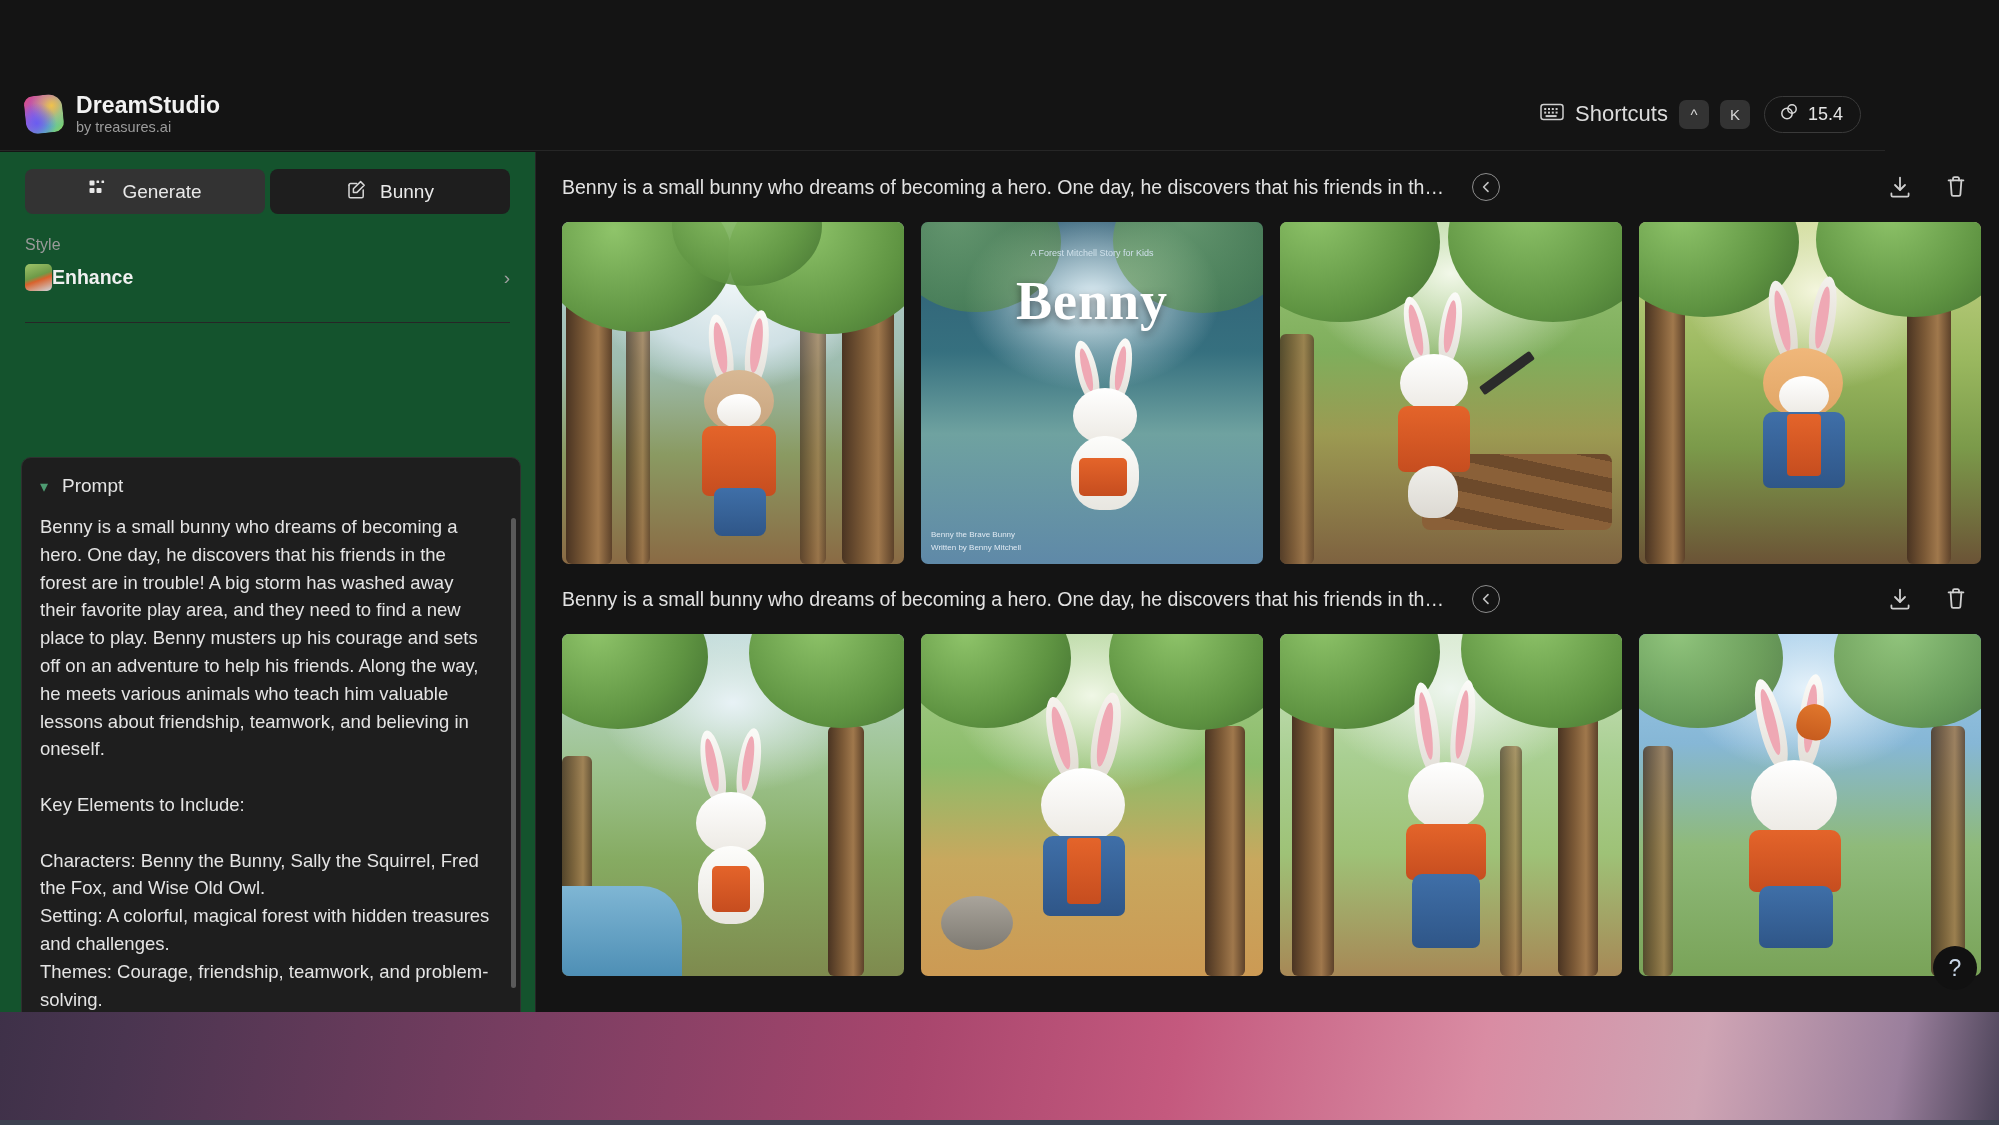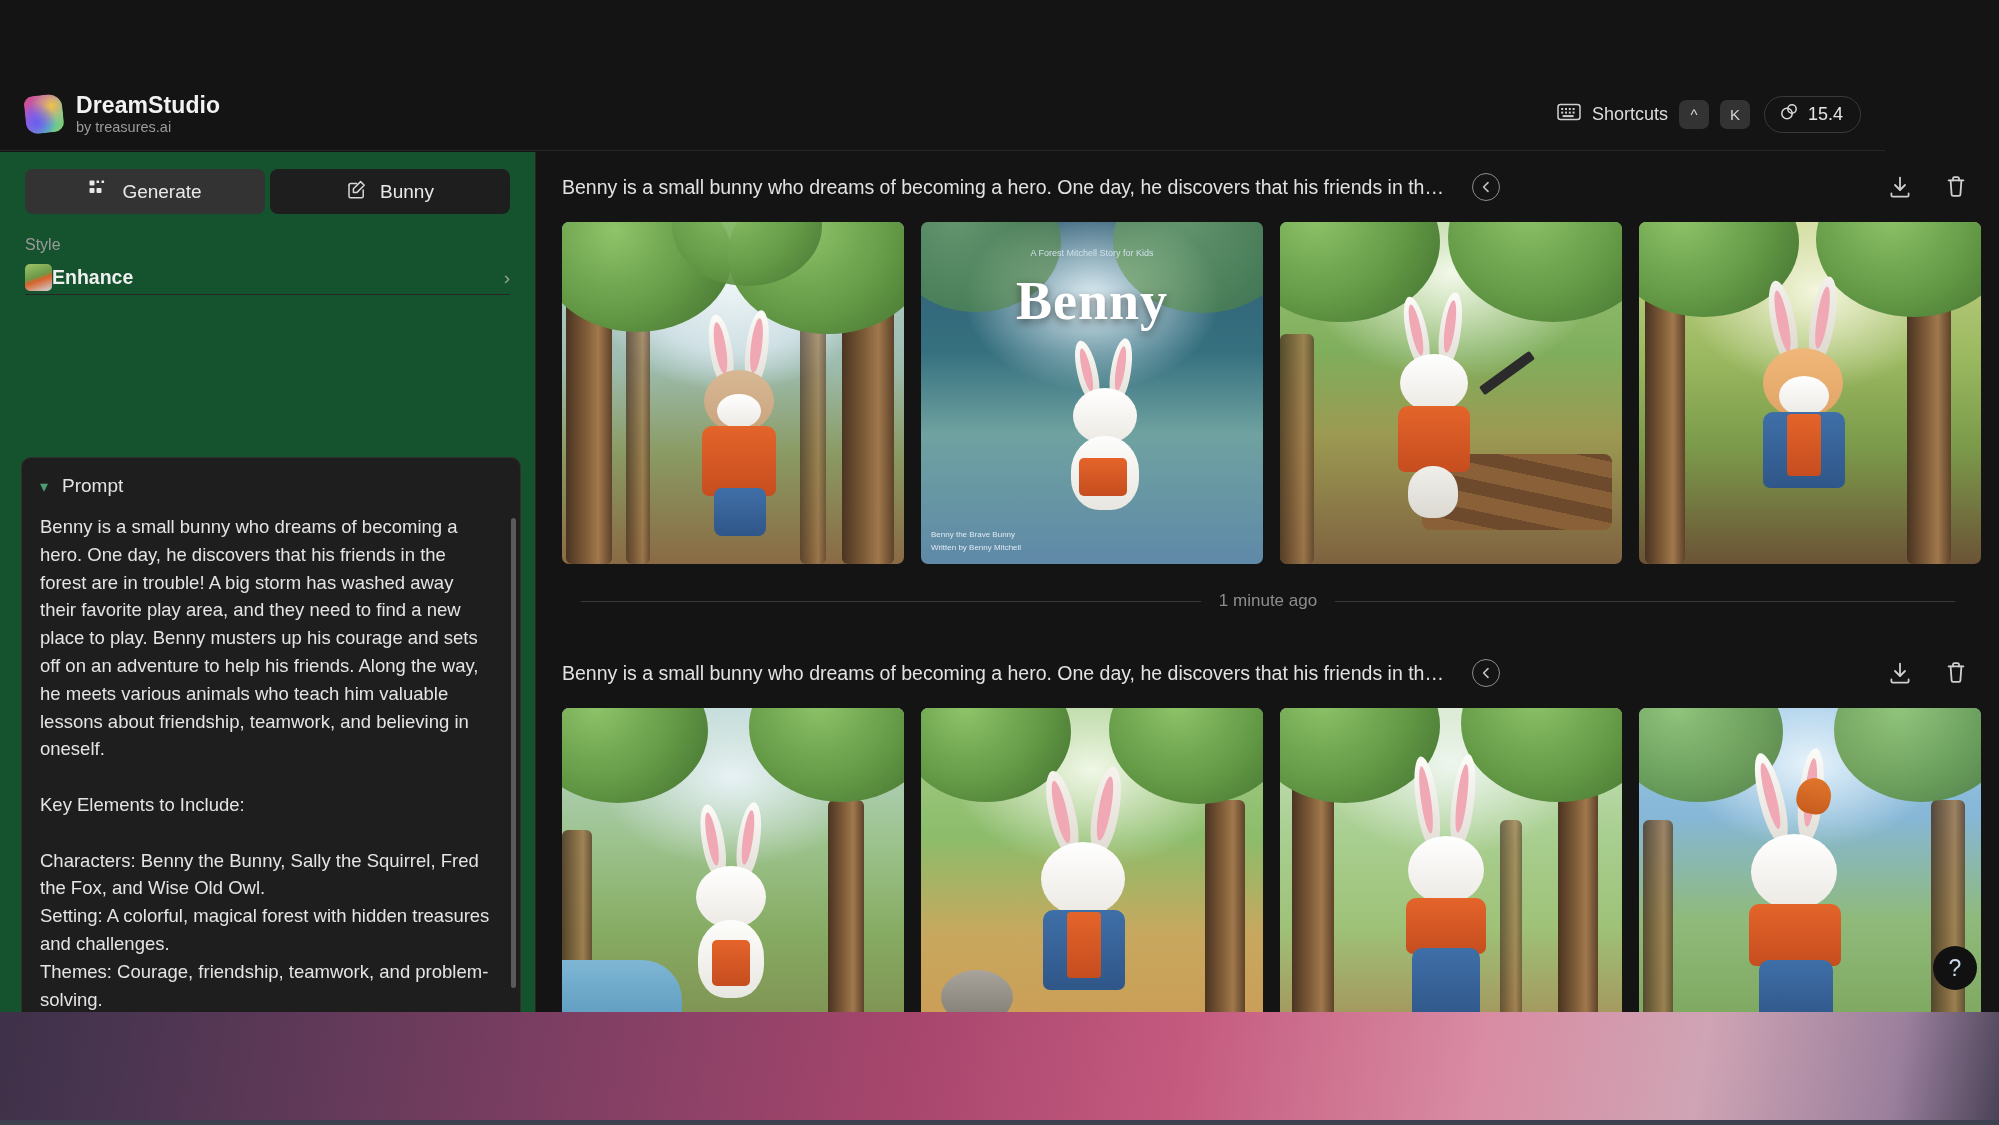--- a/index.html
+++ b/index.html
@@ -96,21 +96,21 @@
     gap: 14px;
     margin-right: 24px;
   }
   #shortcuts-group {
     display: flex;
     align-items: center;
     gap: 11px;
   }
   #shortcuts-label {
     color: #dcdcdc;
-    font-size: 18px;
+    font-size: 22px;
   }
   .keycap {
     min-width: 30px;
     height: 29px;
     padding: 0 7px;
     border-radius: 7px;
     background: #333333;
     color: #d6d6d6;
     font-size: 15px;
     display: flex;
@@ -153,21 +153,21 @@
     border-radius: 8px;
     color: #e9e9e9;
     font-size: 19px;
     cursor: pointer;
   }
   .tab.active { background: #333333; }
   .tab:not(.active) { background: #1e1e1e; }
 
   #style-section {
     margin: 22px 25px 12px 25px;
-    padding-bottom: 3px;
+    padding-bottom: 31px;
     border-bottom: 1px solid #262626;
   }
   #style-label {
     color: #9a9a9a;
     font-size: 16px;
     margin-bottom: 10px;
   }
   #style-row {
     display: flex;
     align-items: center;
@@ -618,25 +618,20 @@
           <div class="bunny-ear" style="left:172px;top:54px;width:24px;height:86px;transform:rotate(9deg);background:linear-gradient(180deg,#f3f1ec 0%,#ddd7cc 100%);"></div>
           <div class="bunny-ear-inner" style="left:178px;top:64px;width:11px;height:63px;transform:rotate(9deg);"></div>
           <div class="bunny-head" style="left:124px;top:126px;width:80px;height:70px;background:linear-gradient(180deg,#f0b77a 0%,#e0a565 100%);"></div>
           <div class="bunny-head" style="left:140px;top:154px;width:50px;height:40px;"></div>
           <div class="vest-blue" style="left:124px;top:190px;width:82px;height:76px;"></div>
           <div class="vest" style="left:148px;top:192px;width:34px;height:62px;border-radius:4px;"></div>
         </div>
       </div>
     </div>
 
-    <div class="separator">
-      <div class="line"></div>
-      <div>1 minute ago</div>
-      <div class="line"></div>
-    </div>
 
     <div class="result-group">
       <div class="result-header">
         <div class="result-prompt">Benny is a small bunny who dreams of becoming a hero. One day, he discovers that his friends in the ...</div>
         <div class="reuse-btn">
           <svg width="16" height="16" viewBox="0 0 16 16" fill="none">
             <path d="M10 3.6L5.6 8l4.4 4.4" stroke="#c2c2c2" stroke-width="1.6" stroke-linecap="round" stroke-linejoin="round"></path>
           </svg>
         </div>
         <div class="header-actions">

